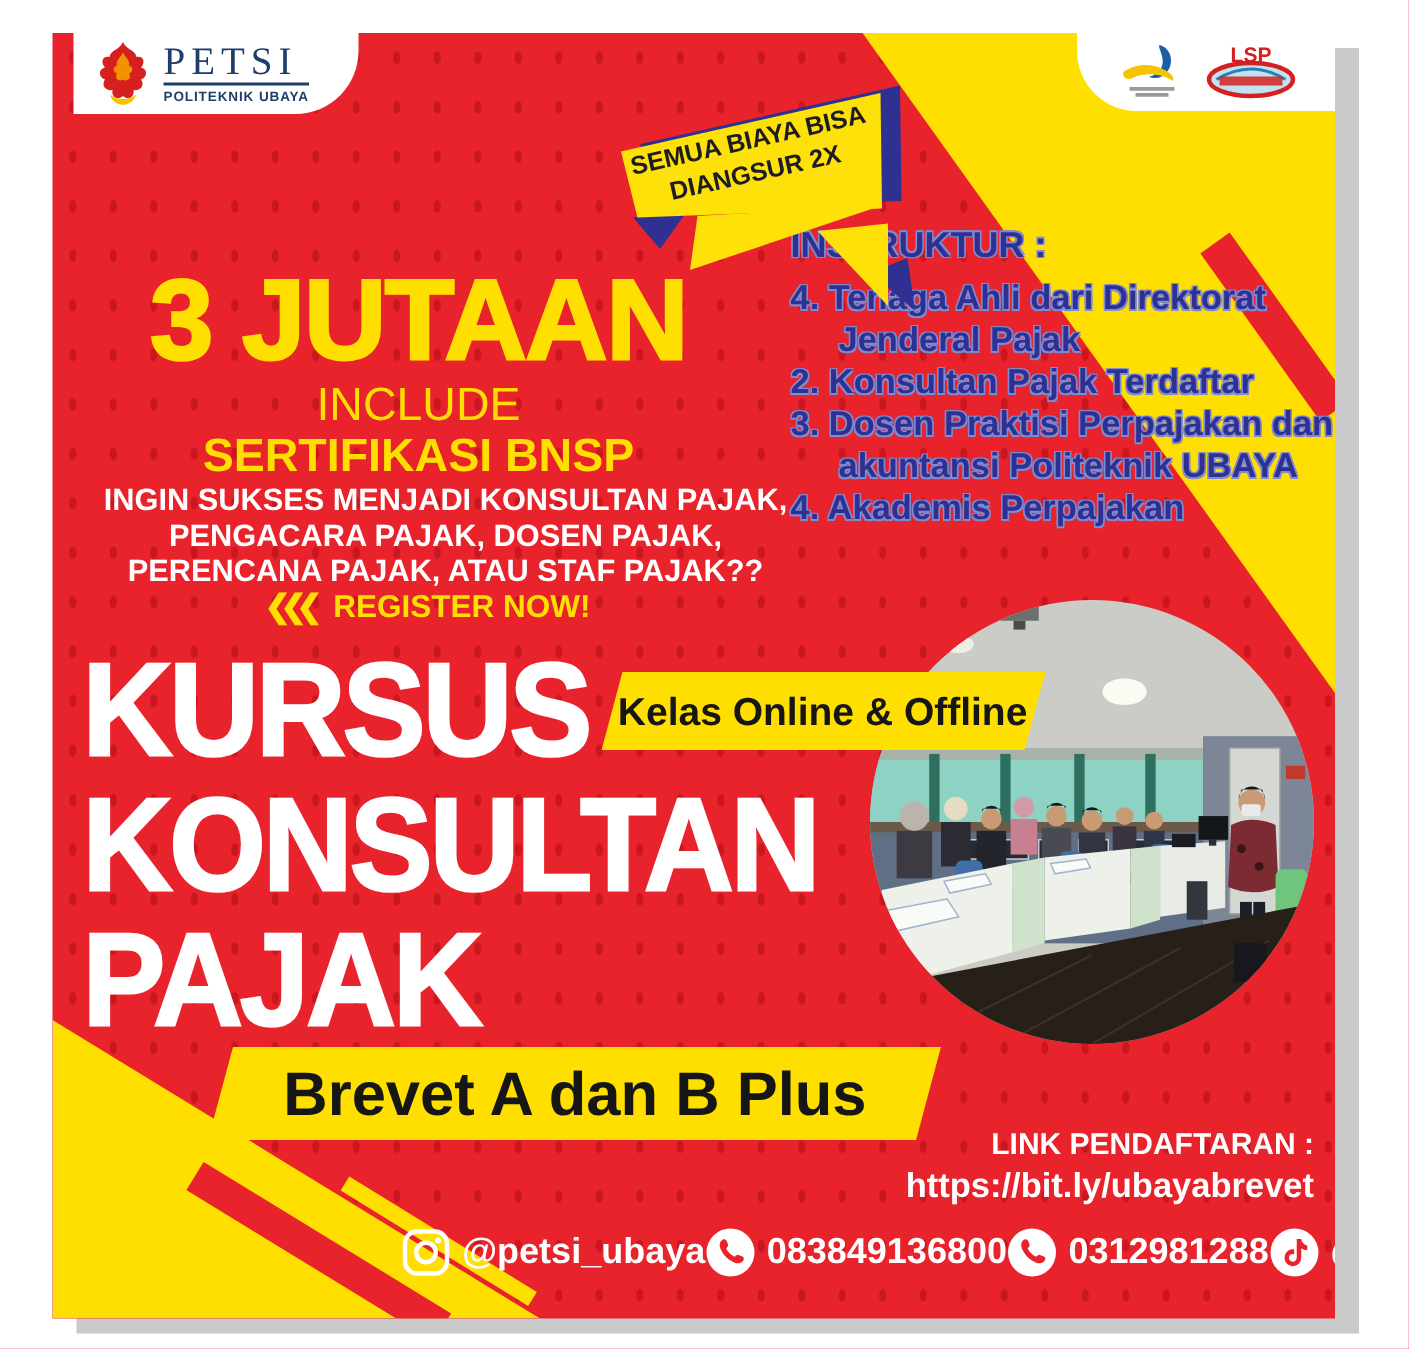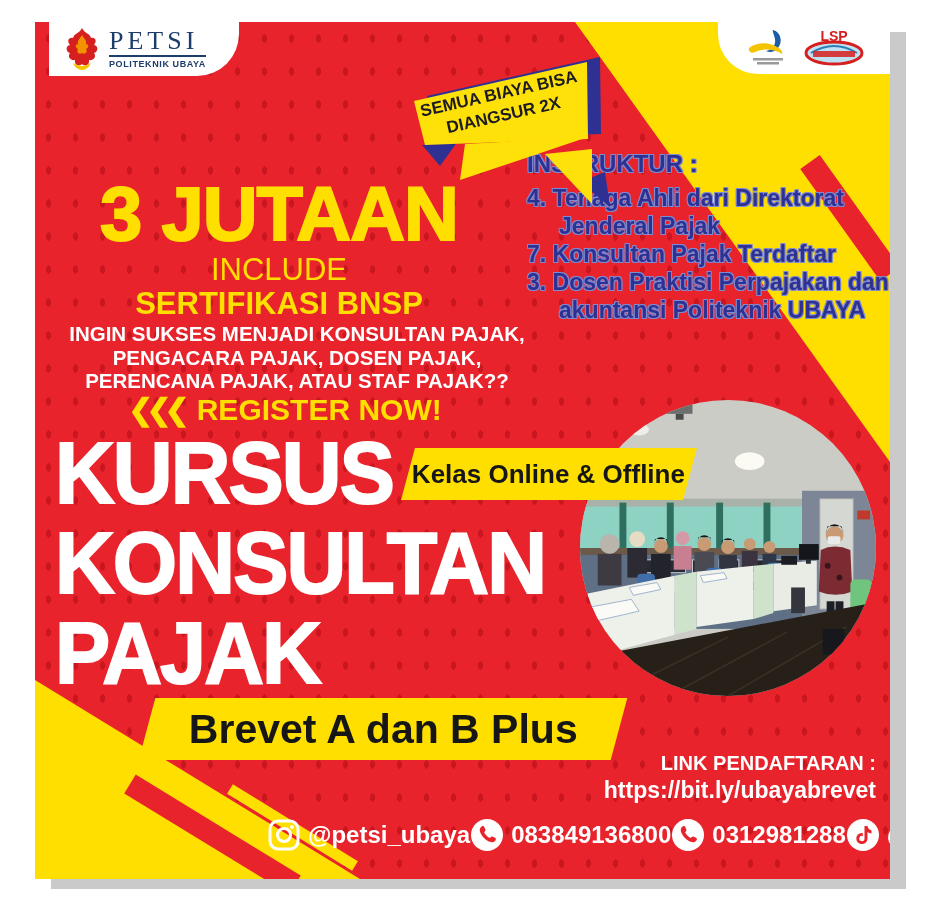--- a/index.html
+++ b/index.html
@@ -26,21 +26,21 @@
   .bubble{left:365px;top:20px;z-index:20;}
   .bubble-text{fill:#1c1c22;font-weight:bold;font-size:17px;font-family:"Liberation Sans",sans-serif;}
   
   .amount{left:18px;top:148px;width:452px;text-align:center;color:#ffdf00;font-size:76px;font-weight:bold;
     letter-spacing:-1px;-webkit-text-stroke:2px #ffdf00;z-index:5;}
   .include{left:18px;top:230px;width:452px;text-align:center;color:#ffdf00;font-size:31px;font-weight:normal;z-index:5;}
   .cert{left:18px;top:264px;width:452px;text-align:center;color:#ffdf00;font-size:31px;font-weight:bold;z-index:5;}
   
   .pitch{left:12px;top:300px;width:500px;text-align:center;color:#ffffff;font-size:20.5px;font-weight:bold;
     line-height:23.5px;z-index:5;}
-  .cta{left:0px;top:370px;width:500px;text-align:center;z-index:5;color:#ffdf00;font-weight:bold;font-size:30px;}
+  .cta{left:0px;top:370px;width:500px;text-align:center;z-index:5;color:#ffdf00;font-weight:bold;font-size:21px;}
   .cta .chev{letter-spacing:-7px;margin-right:14px;}
   
   .title{left:20px;top:406px;color:#ffffff;font-size:88px;font-weight:bold;line-height:90px;
     letter-spacing:-2px;transform:scaleX(.94);transform-origin:left top;
     -webkit-text-stroke:2px #ffffff;z-index:5;}
   
   .kelas{left:373px;top:426px;width:282px;height:52px;background:#ffdf00;transform:skewX(-15deg);
     z-index:12;display:flex;align-items:center;justify-content:center;}
   .kelas span{transform:skewX(15deg);font-size:26px;font-weight:bold;color:#161616;}
   .brevet{left:112px;top:676px;width:472px;height:62px;background:#ffdf00;transform:skewX(-15deg);
@@ -139,26 +139,30 @@
     <div>PAJAK</div>
   </div>
 
   <div class="abs instr">
     <div class="instr-h">INSTRUKTUR :</div>
     <div class="instr-item">
       <span>4. Tenaga Ahli dari Direktorat</span>
       <span class="instr-cont">Jenderal Pajak</span>
     </div>
     <div class="instr-item">
-      <span>7. Konsultan Pajak Terdaftar</span>
+      <span>2. Konsultan Pajak Terdaftar</span>
       
     </div>
     <div class="instr-item">
       <span>3. Dosen Praktisi Perpajakan dan</span>
       <span class="instr-cont">akuntansi Politeknik UBAYA</span>
+    </div>
+    <div class="instr-item">
+      <span>4. Akademis Perpajakan</span>
+      
     </div>
   </div>
 
   <svg class="abs photo" viewBox="0 0 300 300">
     <defs>
         <clipPath id="pc">
           <circle cx="150" cy="150" r="150"></circle>
         </clipPath>
       </defs>
     <g clip-path="url(#pc)">

